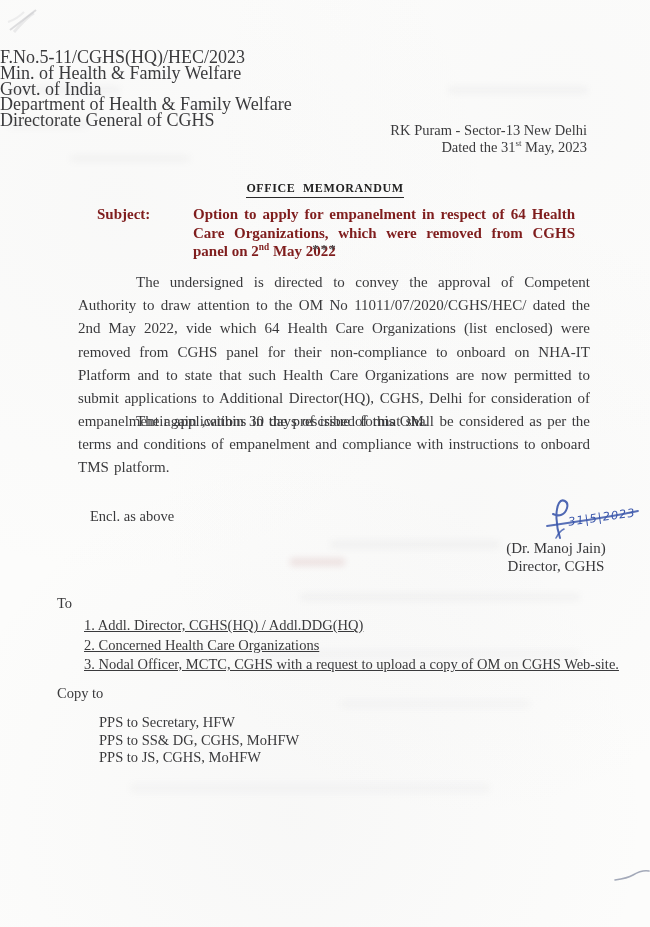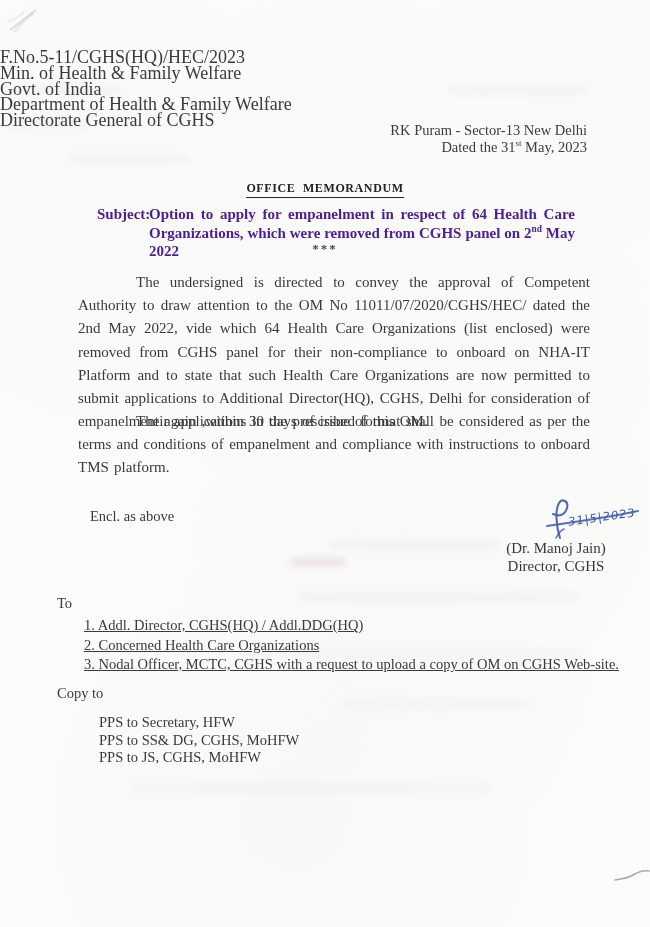--- a/index.html
+++ b/index.html
@@ -34,21 +34,22 @@
   }
   .om-title span {
     display: inline-block; font-weight: bold; font-size: 12px; color: #222;
     word-spacing: 4px; letter-spacing: 0.6px;
     border-bottom: 1.8px solid #2a2a2a; padding-bottom: 1px;
   }
 
   .subject-row {
     position: absolute; top: 205px; left: 97px; width: 478px;
     display: flex; font-weight: bold; font-size: 15px; line-height: 18.5px;
-    color: #4c1d95;
+    color: #7f1d1d;
+    gap: 44px;
   }
   .subject-label { width: 52px; flex: none; }
   .subject-text { flex: 1; text-align: justify; }
 
   .stars {
     position: absolute; top: 241px; left: 0; right: 0; text-align: center;
     font-size: 13px; font-weight: bold; letter-spacing: 2px; color: #4a4a4c;
   }
 
   .body-para {

